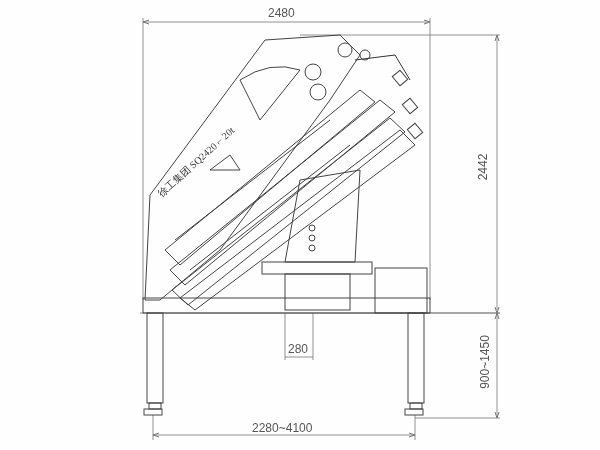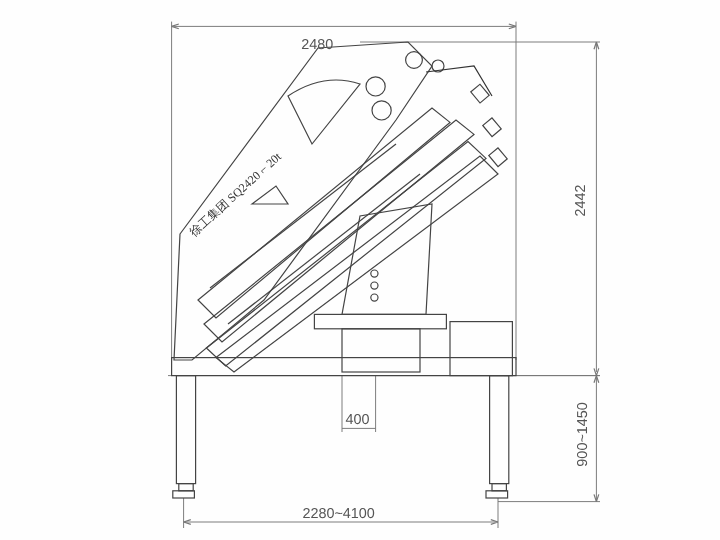--- a/index.html
+++ b/index.html
@@ -84,19 +84,19 @@
 
       <g stroke="#777">
         <path d="M143,22 l6,-2 M143,22 l6,2 M430,22 l-6,-2 M430,22 l-6,2"></path>
         <path d="M497,35 l-2,6 M497,35 l2,6 M497,313 l-2,-6 M497,313 l2,-6"></path>
         <path d="M497,313 l-2,6 M497,313 l2,6 M497,418 l-2,-6 M497,418 l2,-6"></path>
         <path d="M153,435 l6,-2 M153,435 l6,2 M415,435 l-6,-2 M415,435 l-6,2"></path>
       </g>
     </g>
   </svg>
 
-  <div class="dim" style="left:251px;top:6px;margin-top:24px;">2480</div>
+  <div class="dim" style="left:268px;top:6px;">2480</div>
   <div class="dim vert" style="left:470px;top:160px;">2442</div>
   <div class="dim vert" style="left:458px;top:355px;">900~1450</div>
   <div class="dim" style="left:252px;top:421px;">2280~4100</div>
-  <div class="dim" style="left:288px;top:342px;">400</div>
+  <div class="dim" style="left:288px;top:342px;">280</div>
   <div class="boomtxt">徐工集团 SQ2420 ⌐ 20t</div>
 </div>
 
 </body></html>

